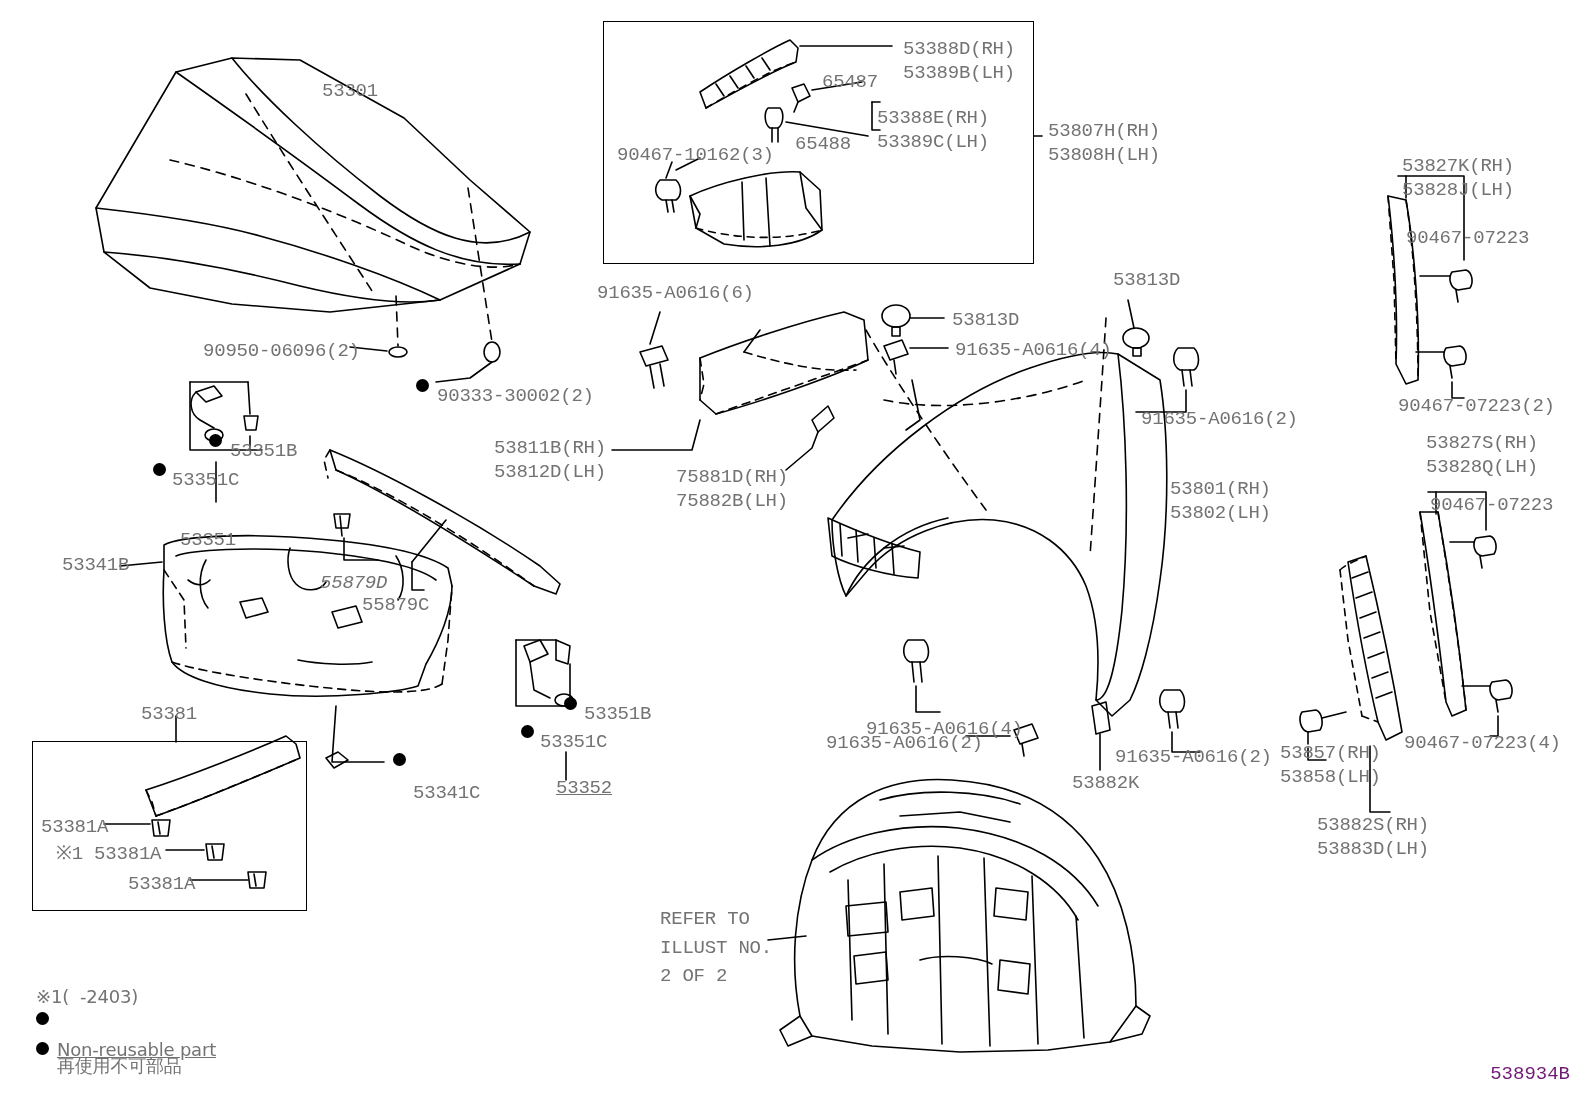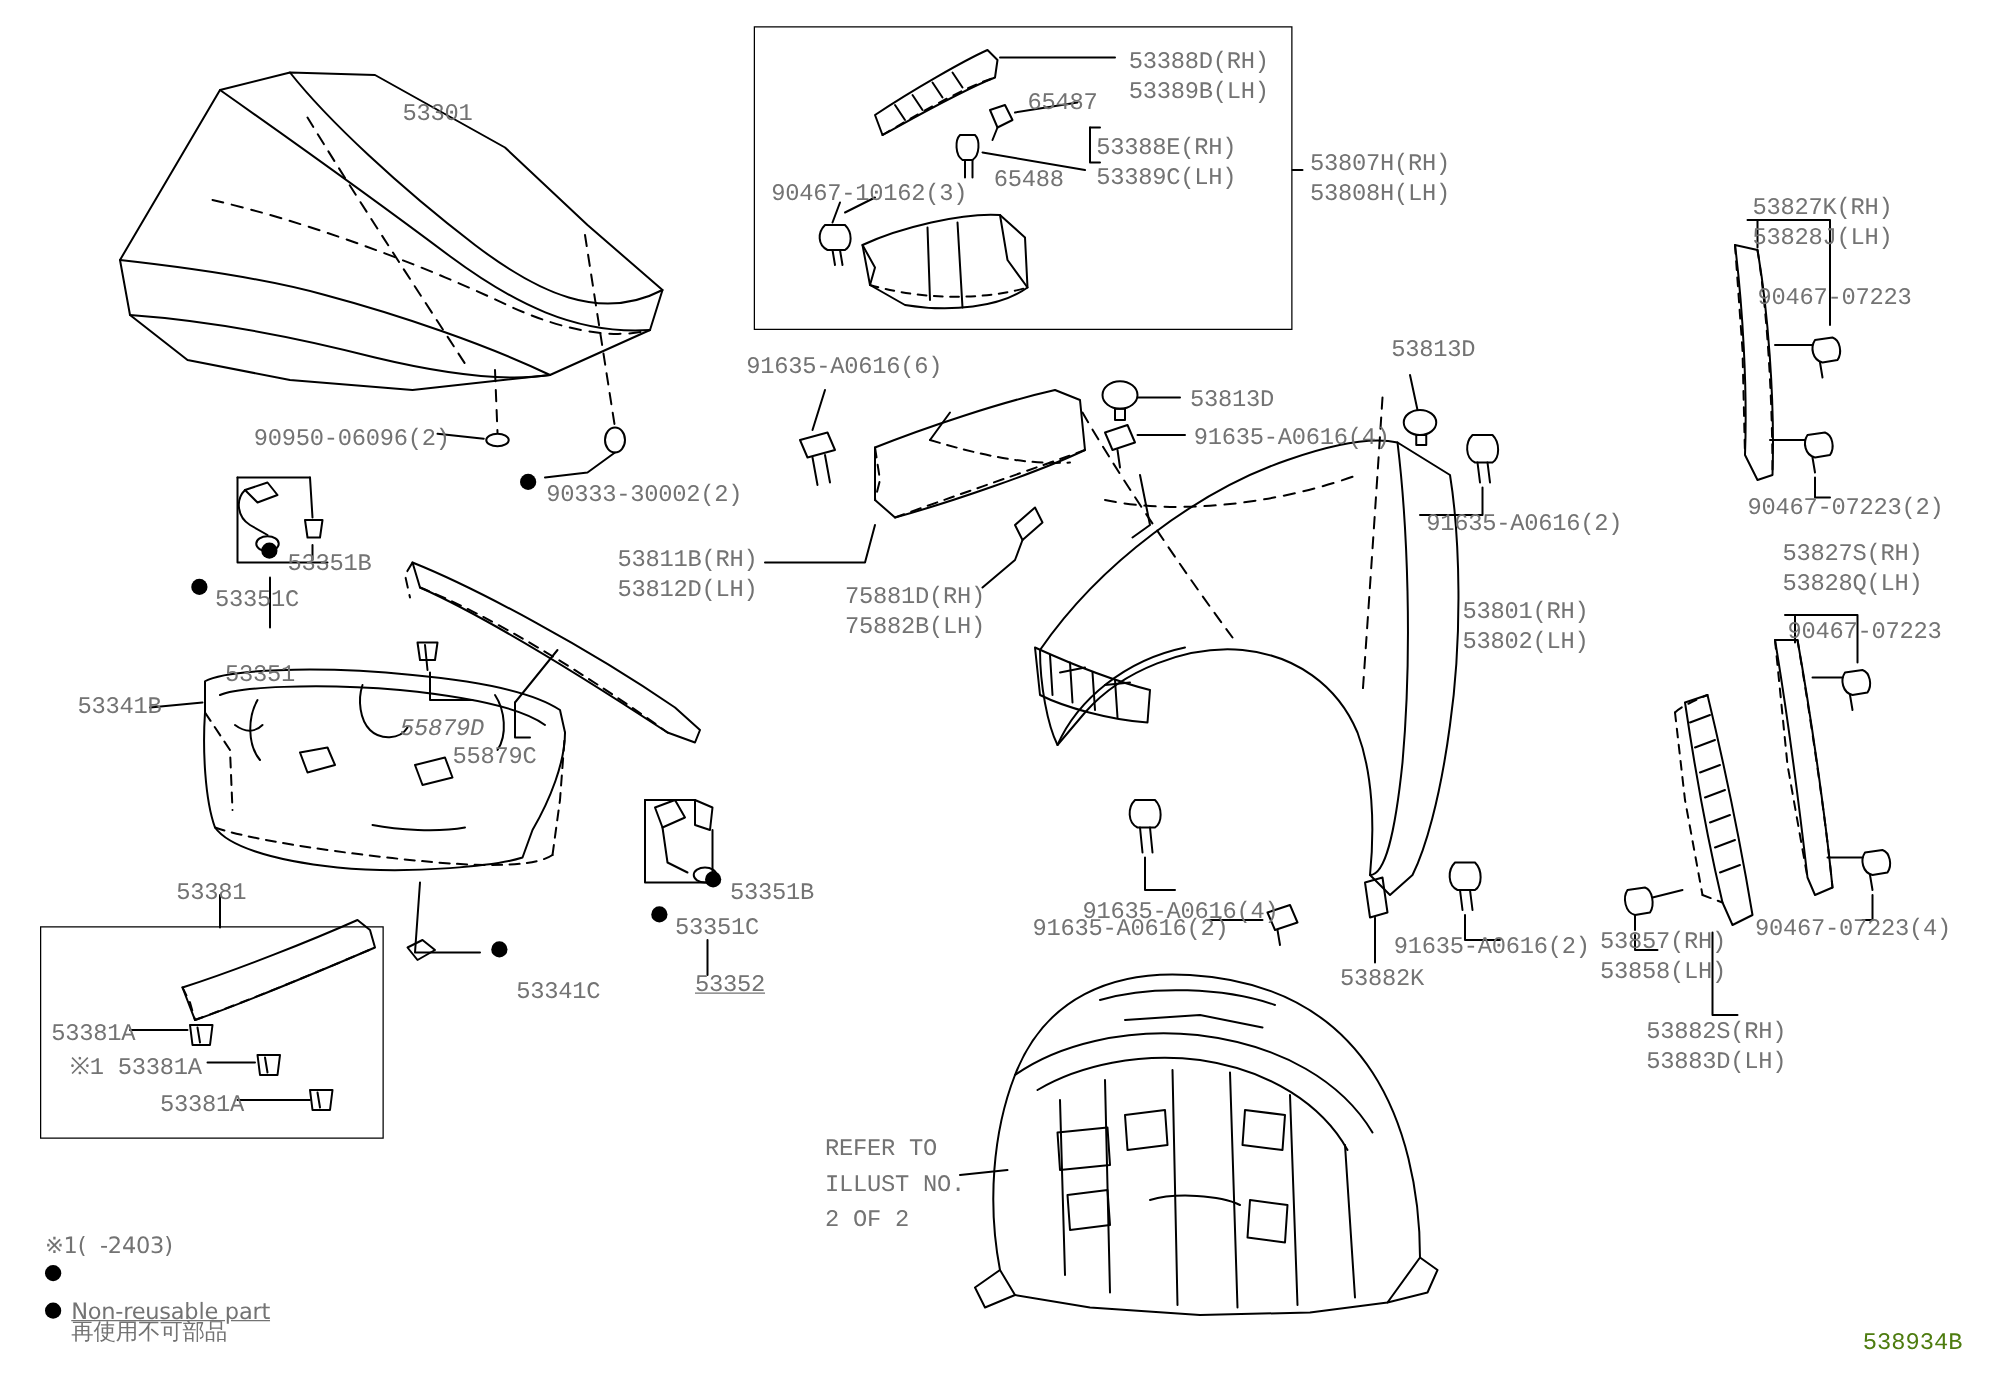--- a/index.html
+++ b/index.html
@@ -47,21 +47,21 @@
     width: 1592px;
     height: 1099px;
     pointer-events: none;
   }
   .code {
     position: absolute;
     right: 22px;
     bottom: 14px;
     font-family: "Liberation Mono", monospace;
     font-size: 19px;
-    color: #4d7c0f;
+    color: #701a75;
   }
 </style>
 </head>
 <body>
 
 <div id="page">
 
   <svg class="overlay" viewBox="0 0 1592 1099">
     <g fill="none" stroke="#000" stroke-width="1.6" stroke-linejoin="round" stroke-linecap="round">
 

